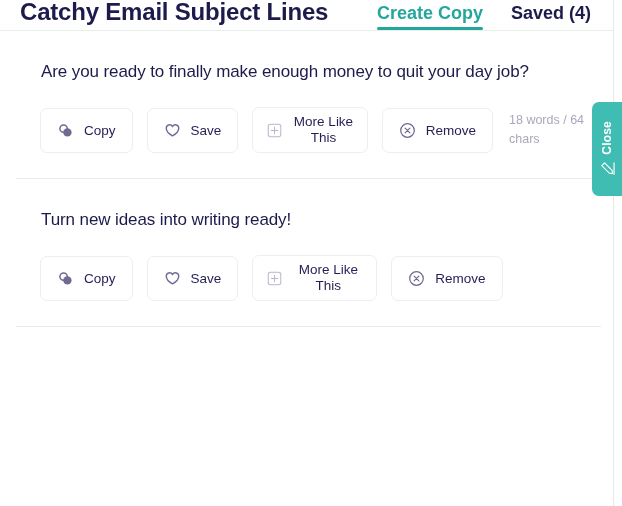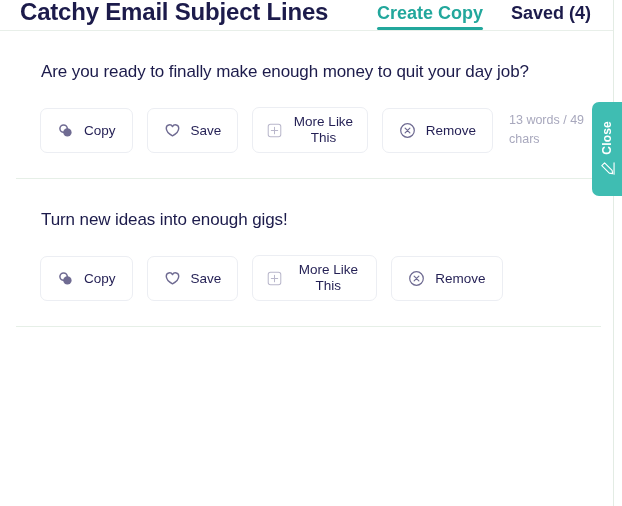--- a/index.html
+++ b/index.html
@@ -268,28 +268,28 @@
         <button class="action-btn">
           <span class="btn-icon">
             <svg width="17" height="17" viewBox="0 0 18 18" fill="none">
               <circle cx="9" cy="9" r="7.2" stroke="currentColor" stroke-width="1.3"></circle>
               <path d="M6.5 6.5l5 5M11.5 6.5l-5 5" stroke="currentColor" stroke-width="1.3" stroke-linecap="round"></path>
             </svg>
           </span>
           <span class="btn-label">Remove</span>
         </button>
 
-        <div class="word-count">13 words / 49 chars</div>
+        <div class="word-count">18 words / 64 chars</div>
       </div>
     </div>
 
     <div class="result-divider"></div>
 
     <div class="result-card">
-      <p class="result-text">Turn new ideas into enough gigs!</p>
+      <p class="result-text">Turn new ideas into writing ready!</p>
 
       <div class="result-actions">
 
         <button class="action-btn">
           <span class="btn-icon">
             <svg width="17" height="17" viewBox="0 0 17 17" fill="none">
               <circle cx="6.6" cy="6.6" r="3.7" stroke="currentColor" stroke-width="1.5"></circle>
               <circle cx="10.4" cy="10.4" r="4.2" fill="currentColor"></circle>
             </svg>
           </span>

